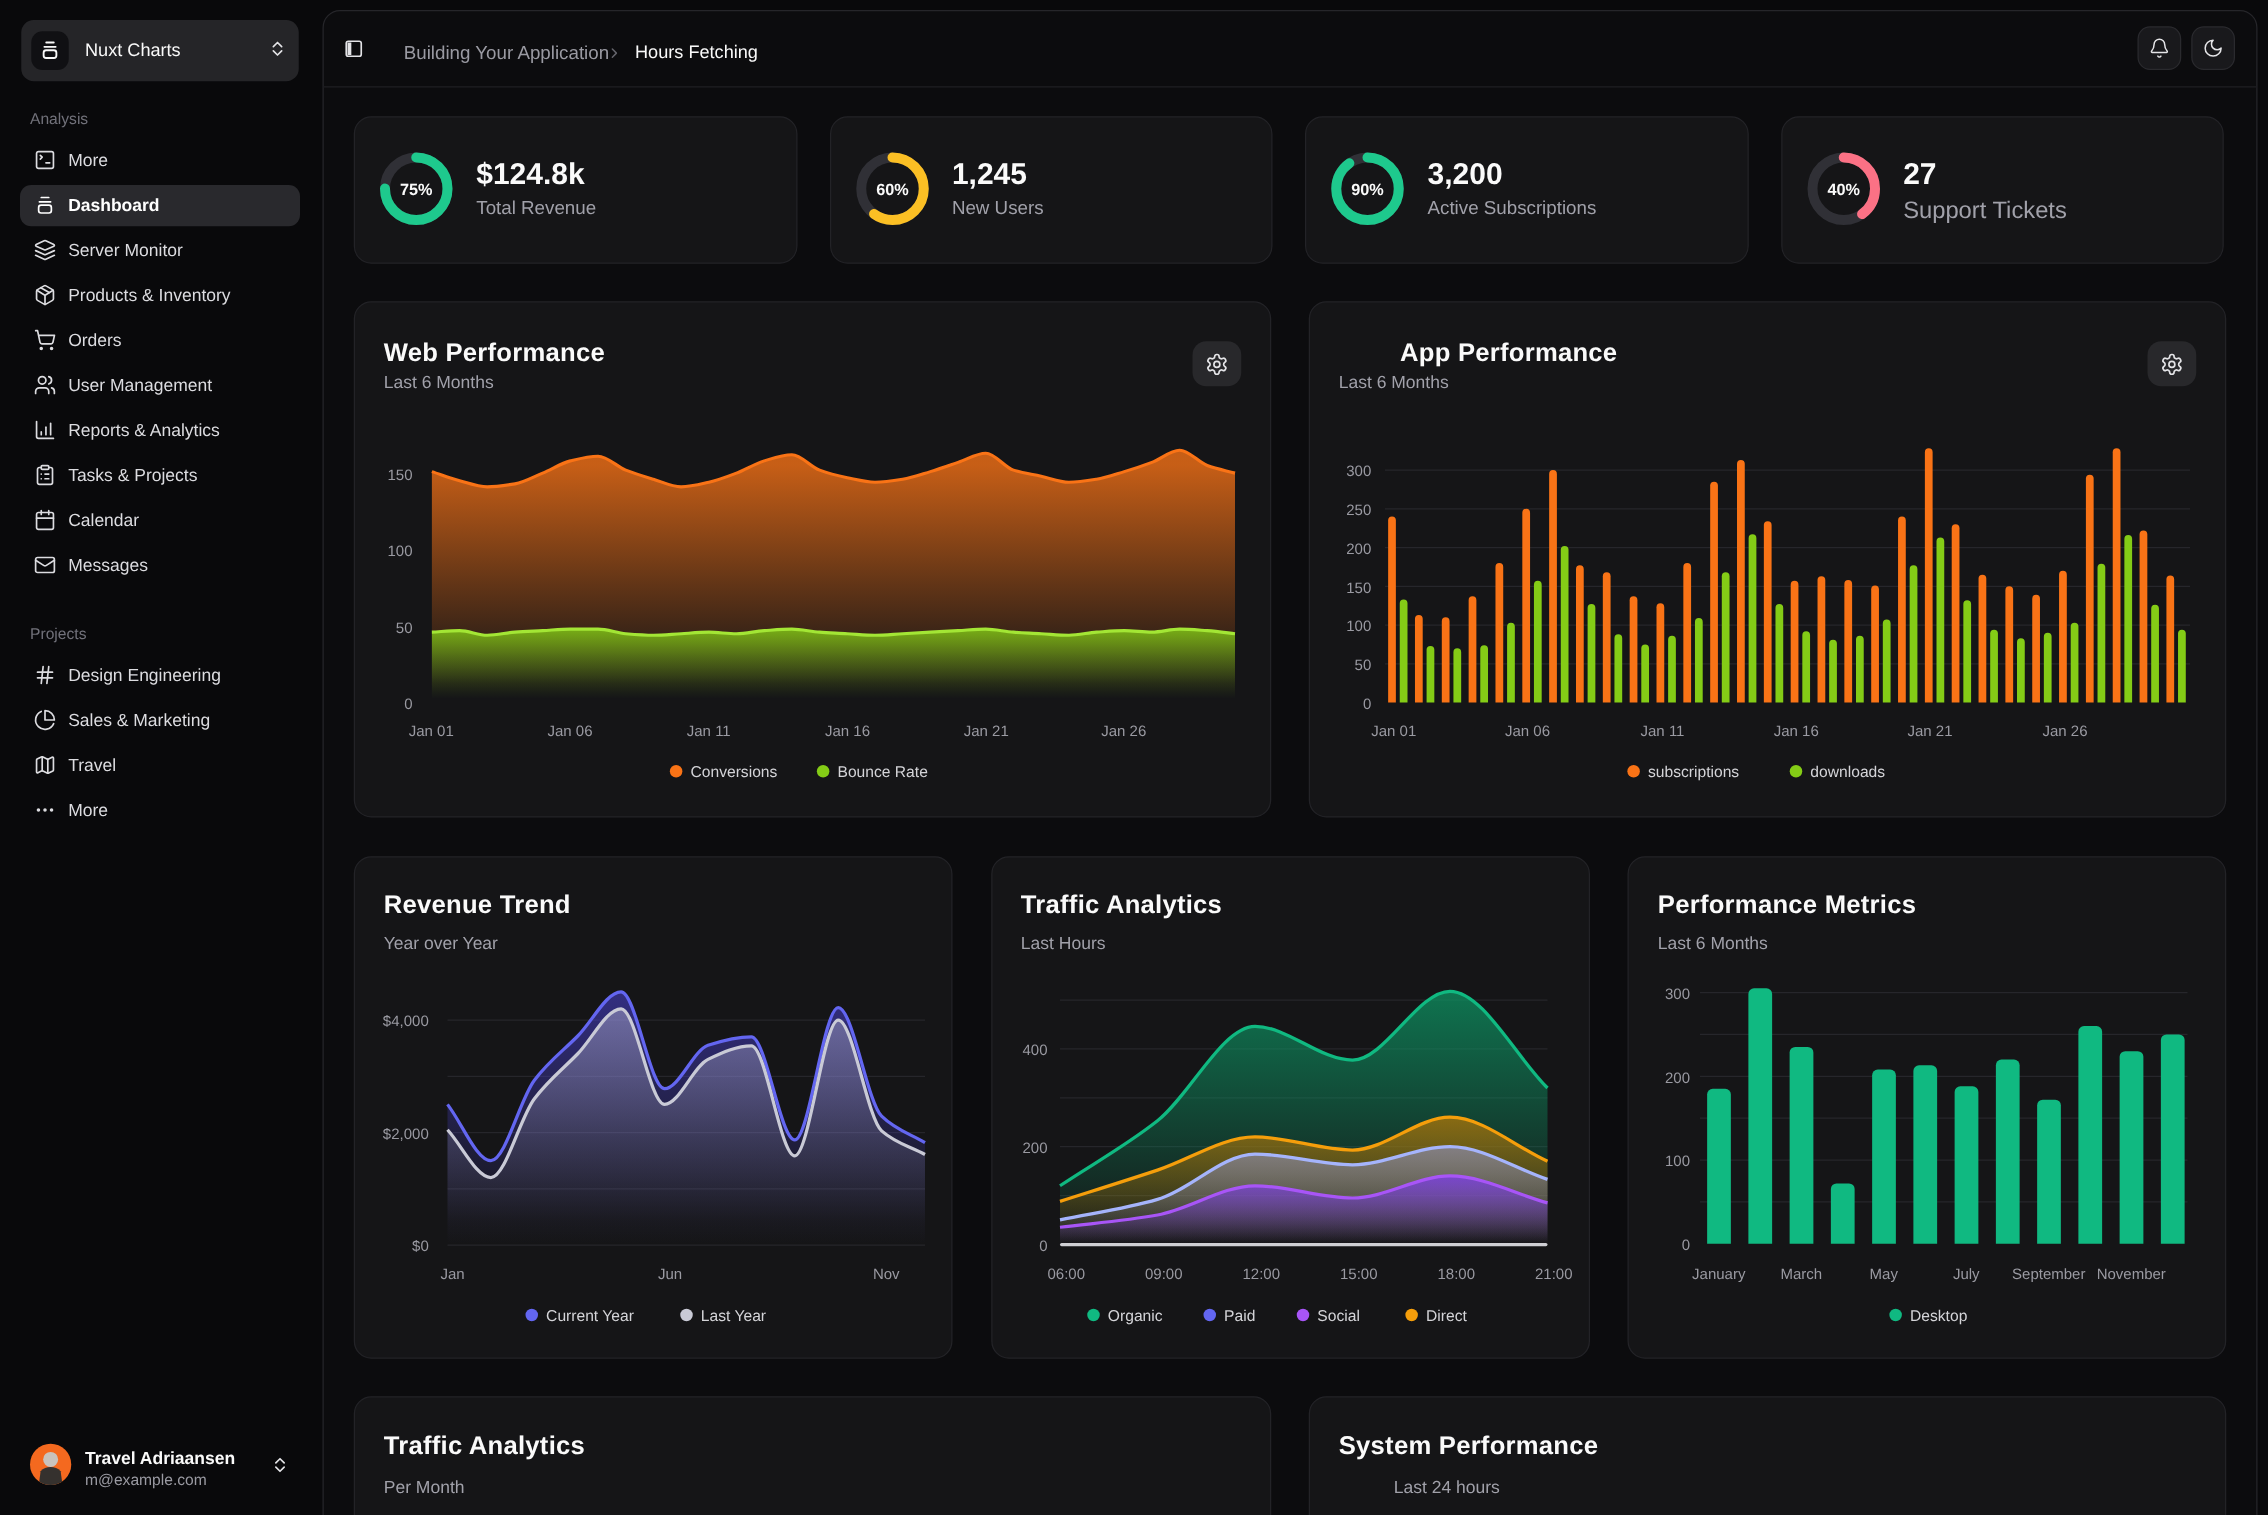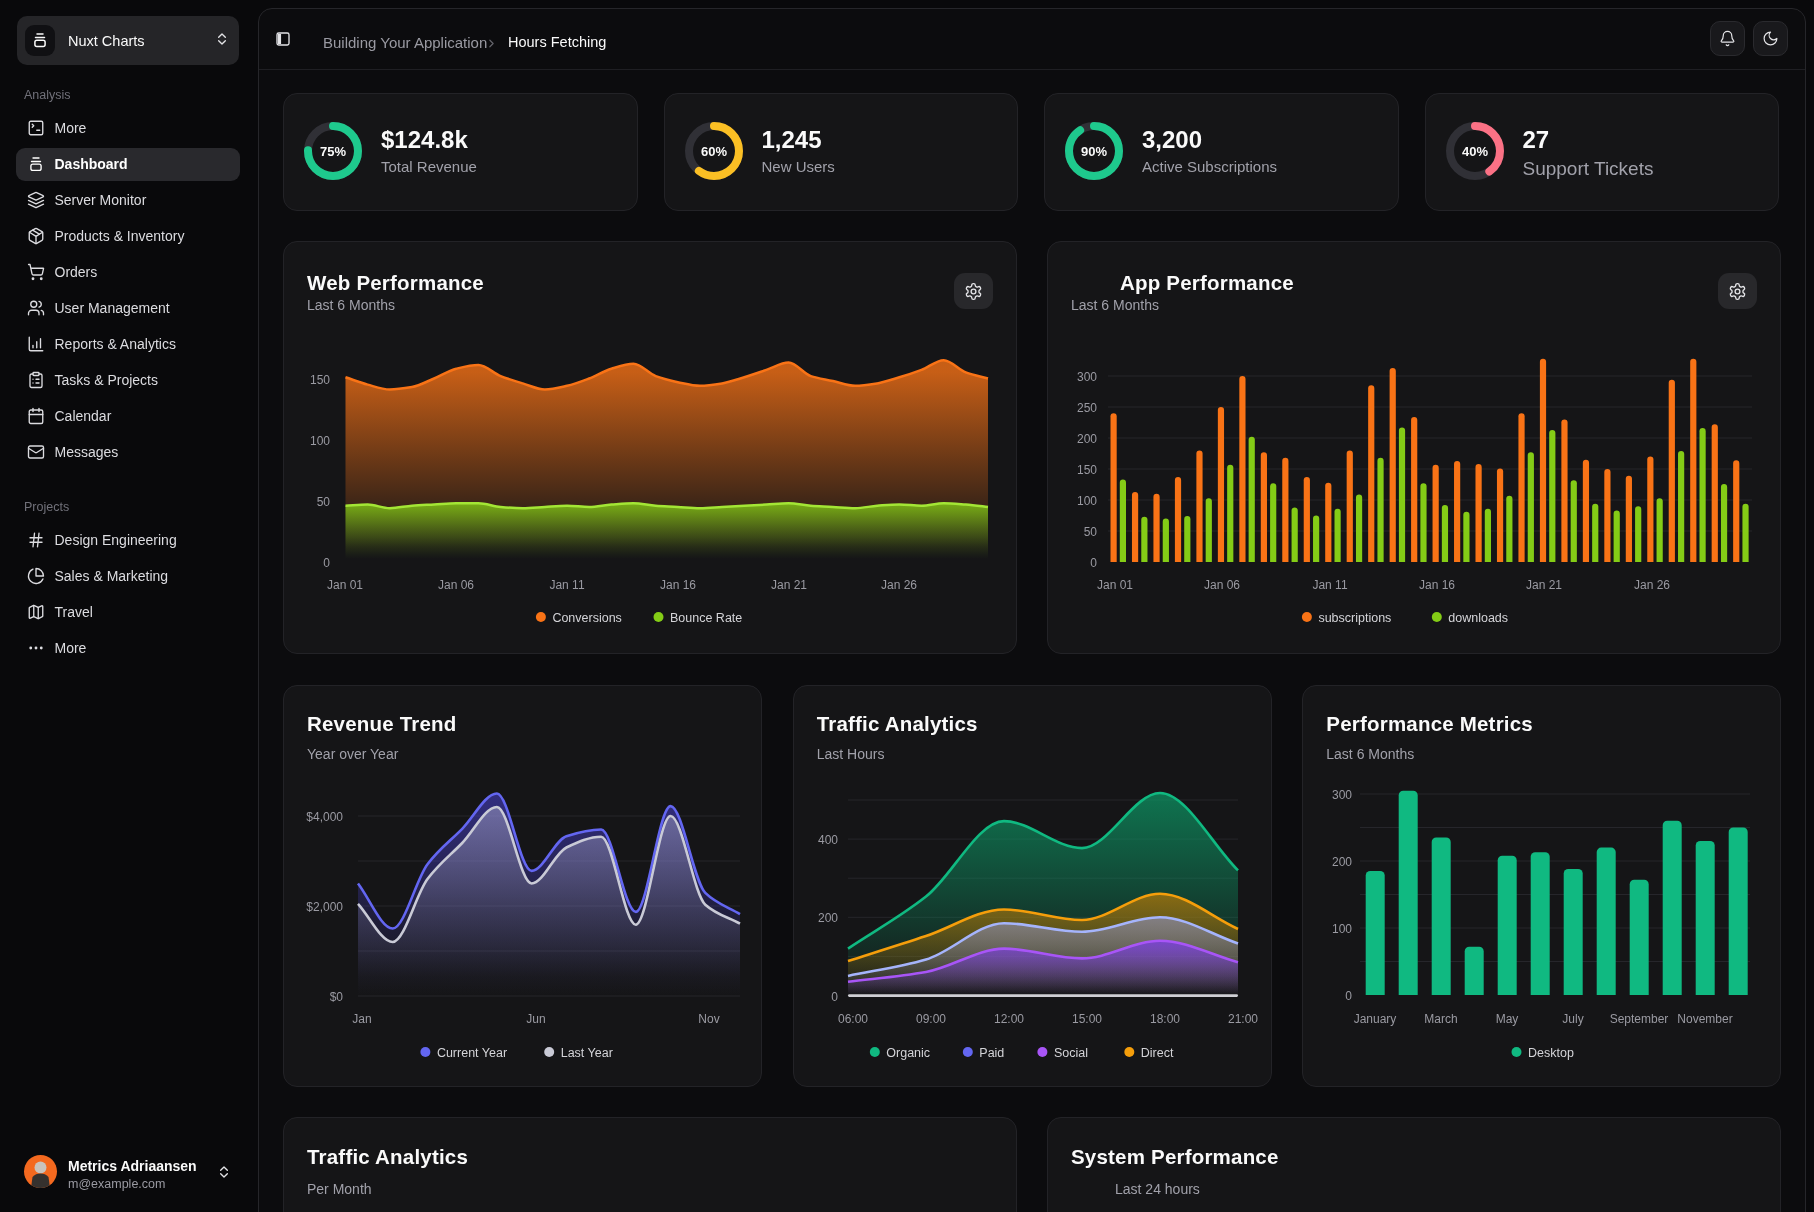--- a/index.html
+++ b/index.html
@@ -150,21 +150,21 @@
         <circle cx="19" cy="12" r="1"></circle>
         <circle cx="5" cy="12" r="1"></circle>
       </svg>
       <span>More</span>
     </div>
     <div class="abs" style="left:24px;top:1155px;width:33px;height:33px;border-radius:50%;background:#f4691f;overflow:hidden;">
 <svg width="33" height="33" viewBox="0 0 33 33">
         <circle cx="16.5" cy="12.5" r="6" fill="#c9c3bd"></circle>
         <path d="M8.5 22c2-2.5 5-3.5 8-3.5s6 1 8 3.5l1.5 11H7Z" fill="#35312e"></path>
       </svg></div>
-    <div class="abs" style="left:68px;top:1158px;font-size:14px;font-weight:700;color:#fafafa;">Metrics Adriaansen</div>
+    <div class="abs" style="left:68px;top:1158px;font-size:14px;font-weight:700;color:#fafafa;">Travel Adriaansen</div>
     <div class="abs" style="left:68px;top:1177px;font-size:12.5px;color:#9a9aa2;">m@example.com</div>
     <div class="abs" style="left:216px;top:1164px;"><svg class="" width="16" height="16" viewBox="0 0 24 24" fill="none" stroke="#e4e4e7" stroke-width="2.0" stroke-linecap="round" stroke-linejoin="round">
         <path d="m7 9.5 5-5 5 5"></path>
         <path d="m7 14.5 5 5 5-5"></path>
       </svg></div>
   </div>
 <div class="abs" style="left:258px;top:8px;width:1548px;height:1290px;background:#0c0c0e;border:1px solid #26262a;border-radius:14px;"></div>
 <div class="abs" style="left:259px;top:9px;width:1546px;height:61px;border-bottom:1px solid #1f1f23;"></div>
 <div class="abs" style="left:275px;top:31px;"><svg width="16" height="16" viewBox="0 0 24 24" fill="none" stroke="#e4e4e7" stroke-width="2">
       <rect x="3" y="3" width="18" height="18" rx="2.5"></rect>

